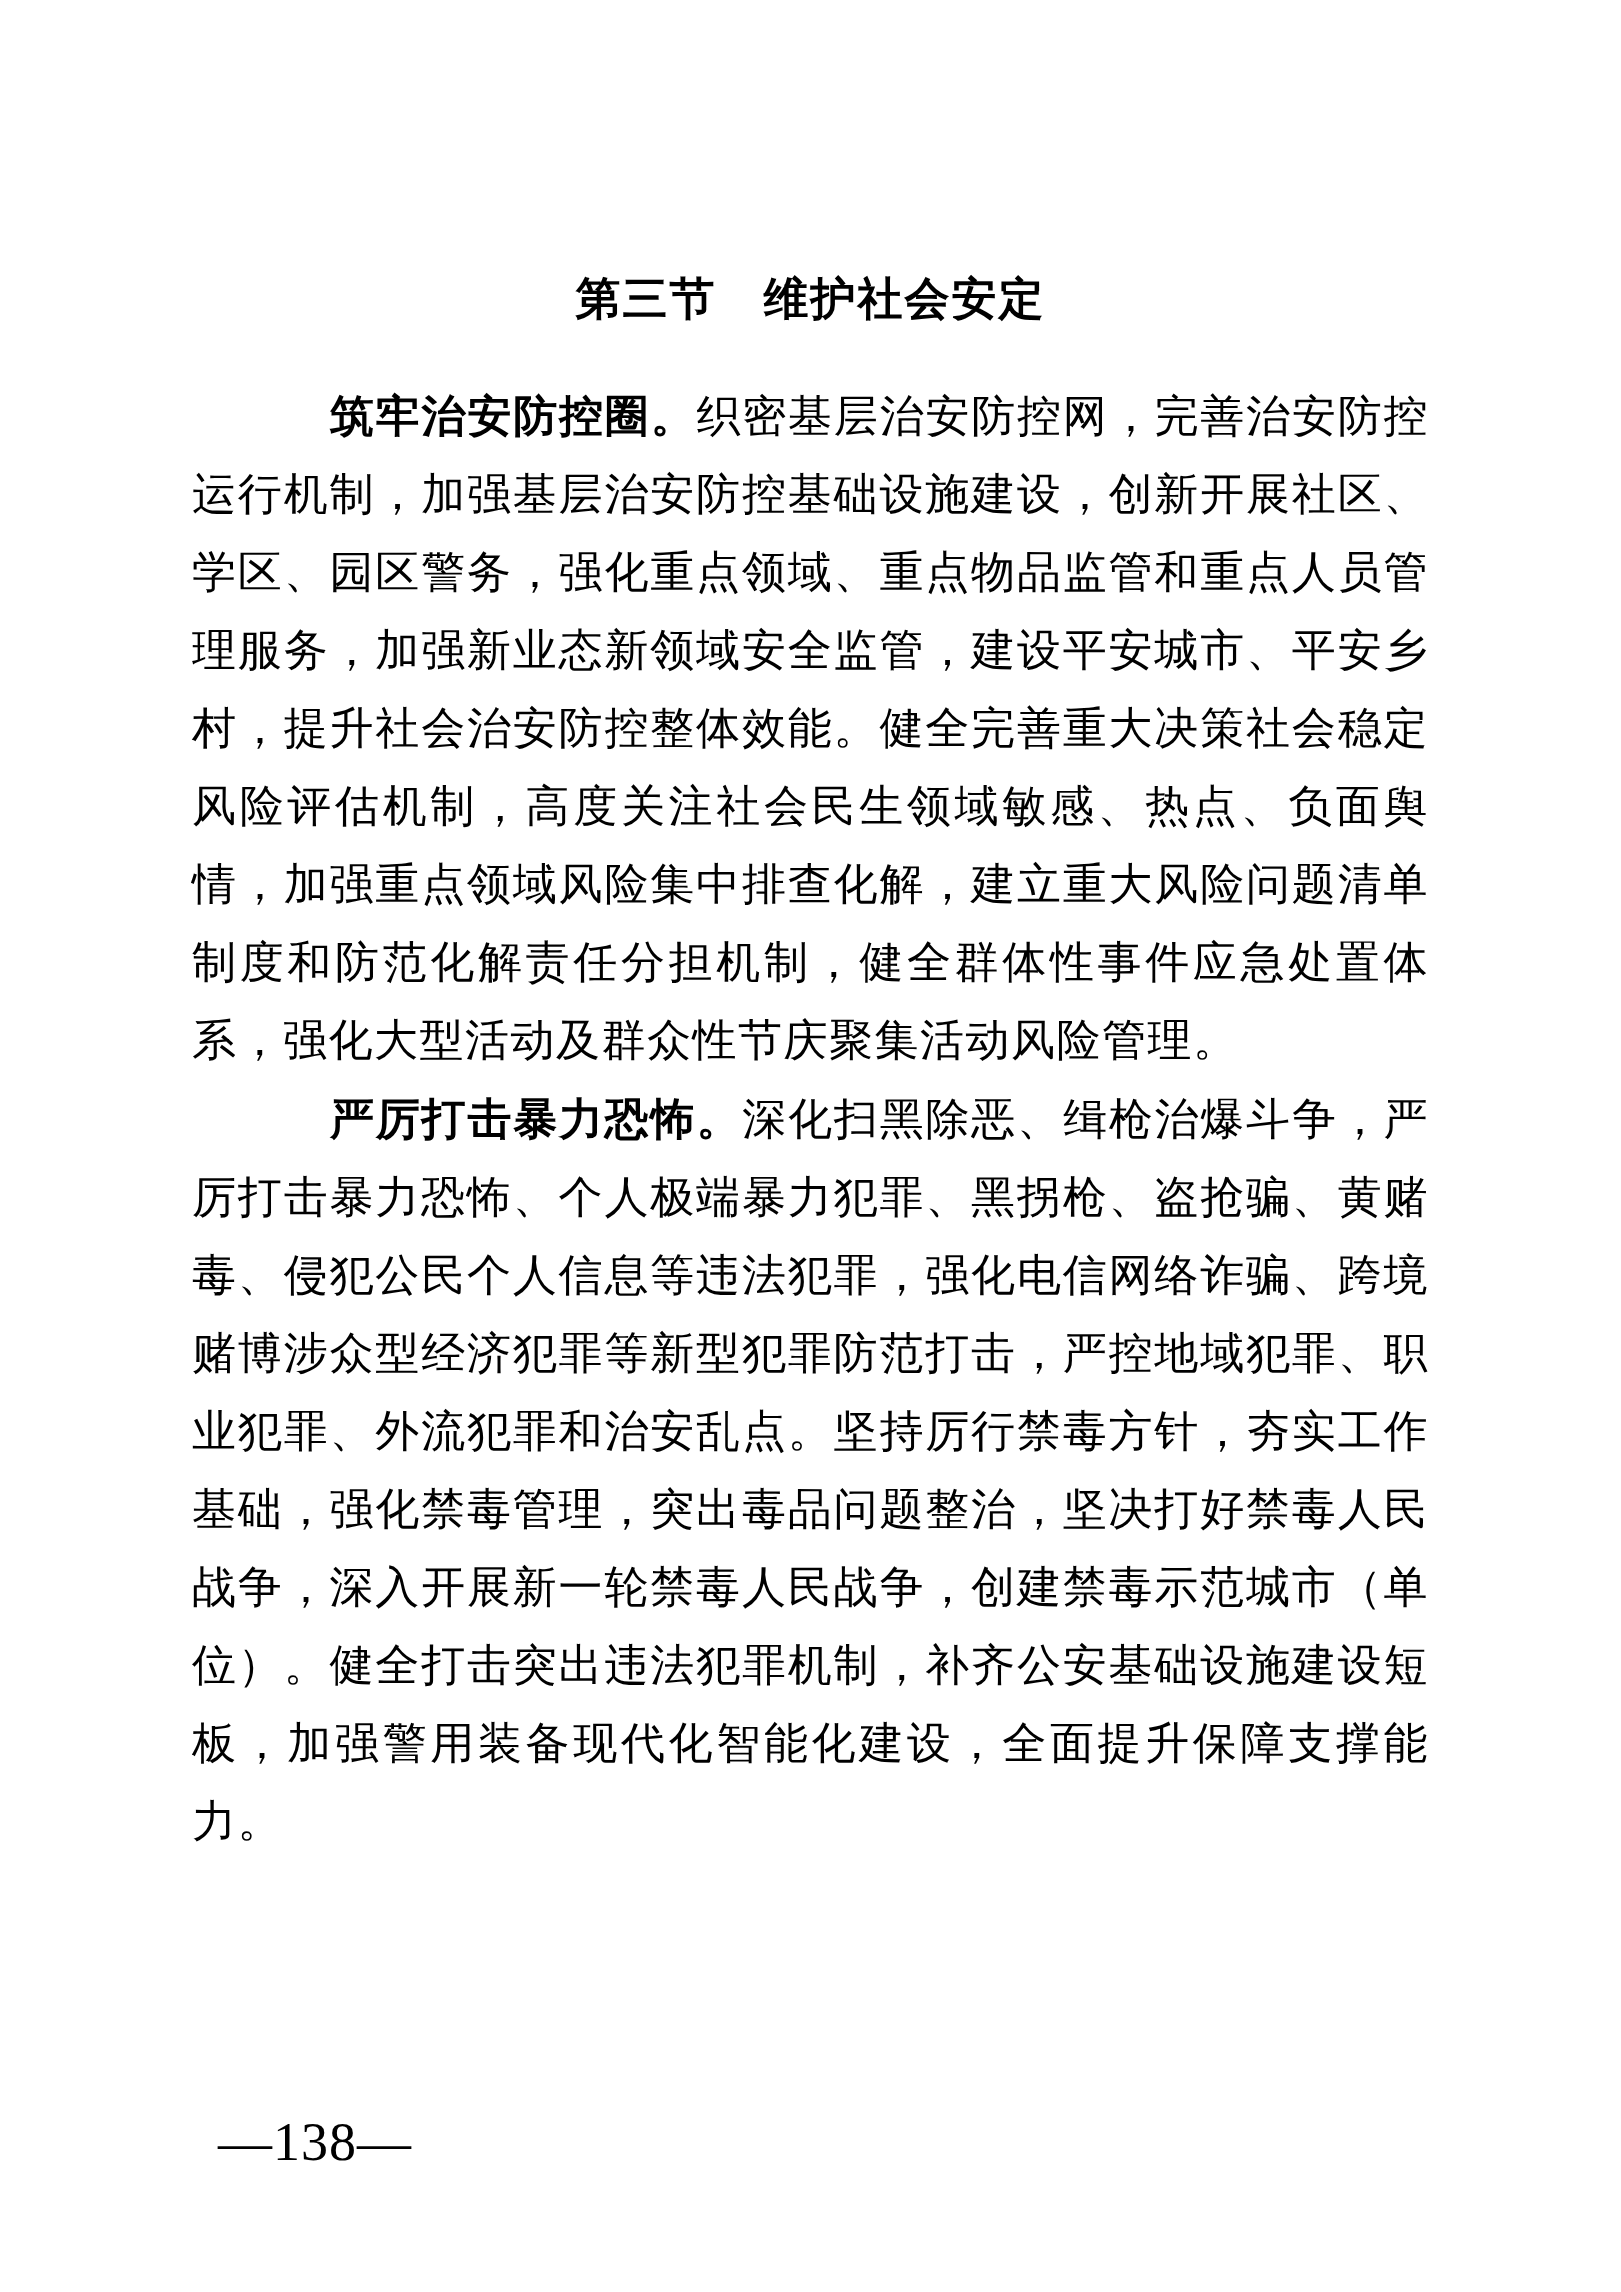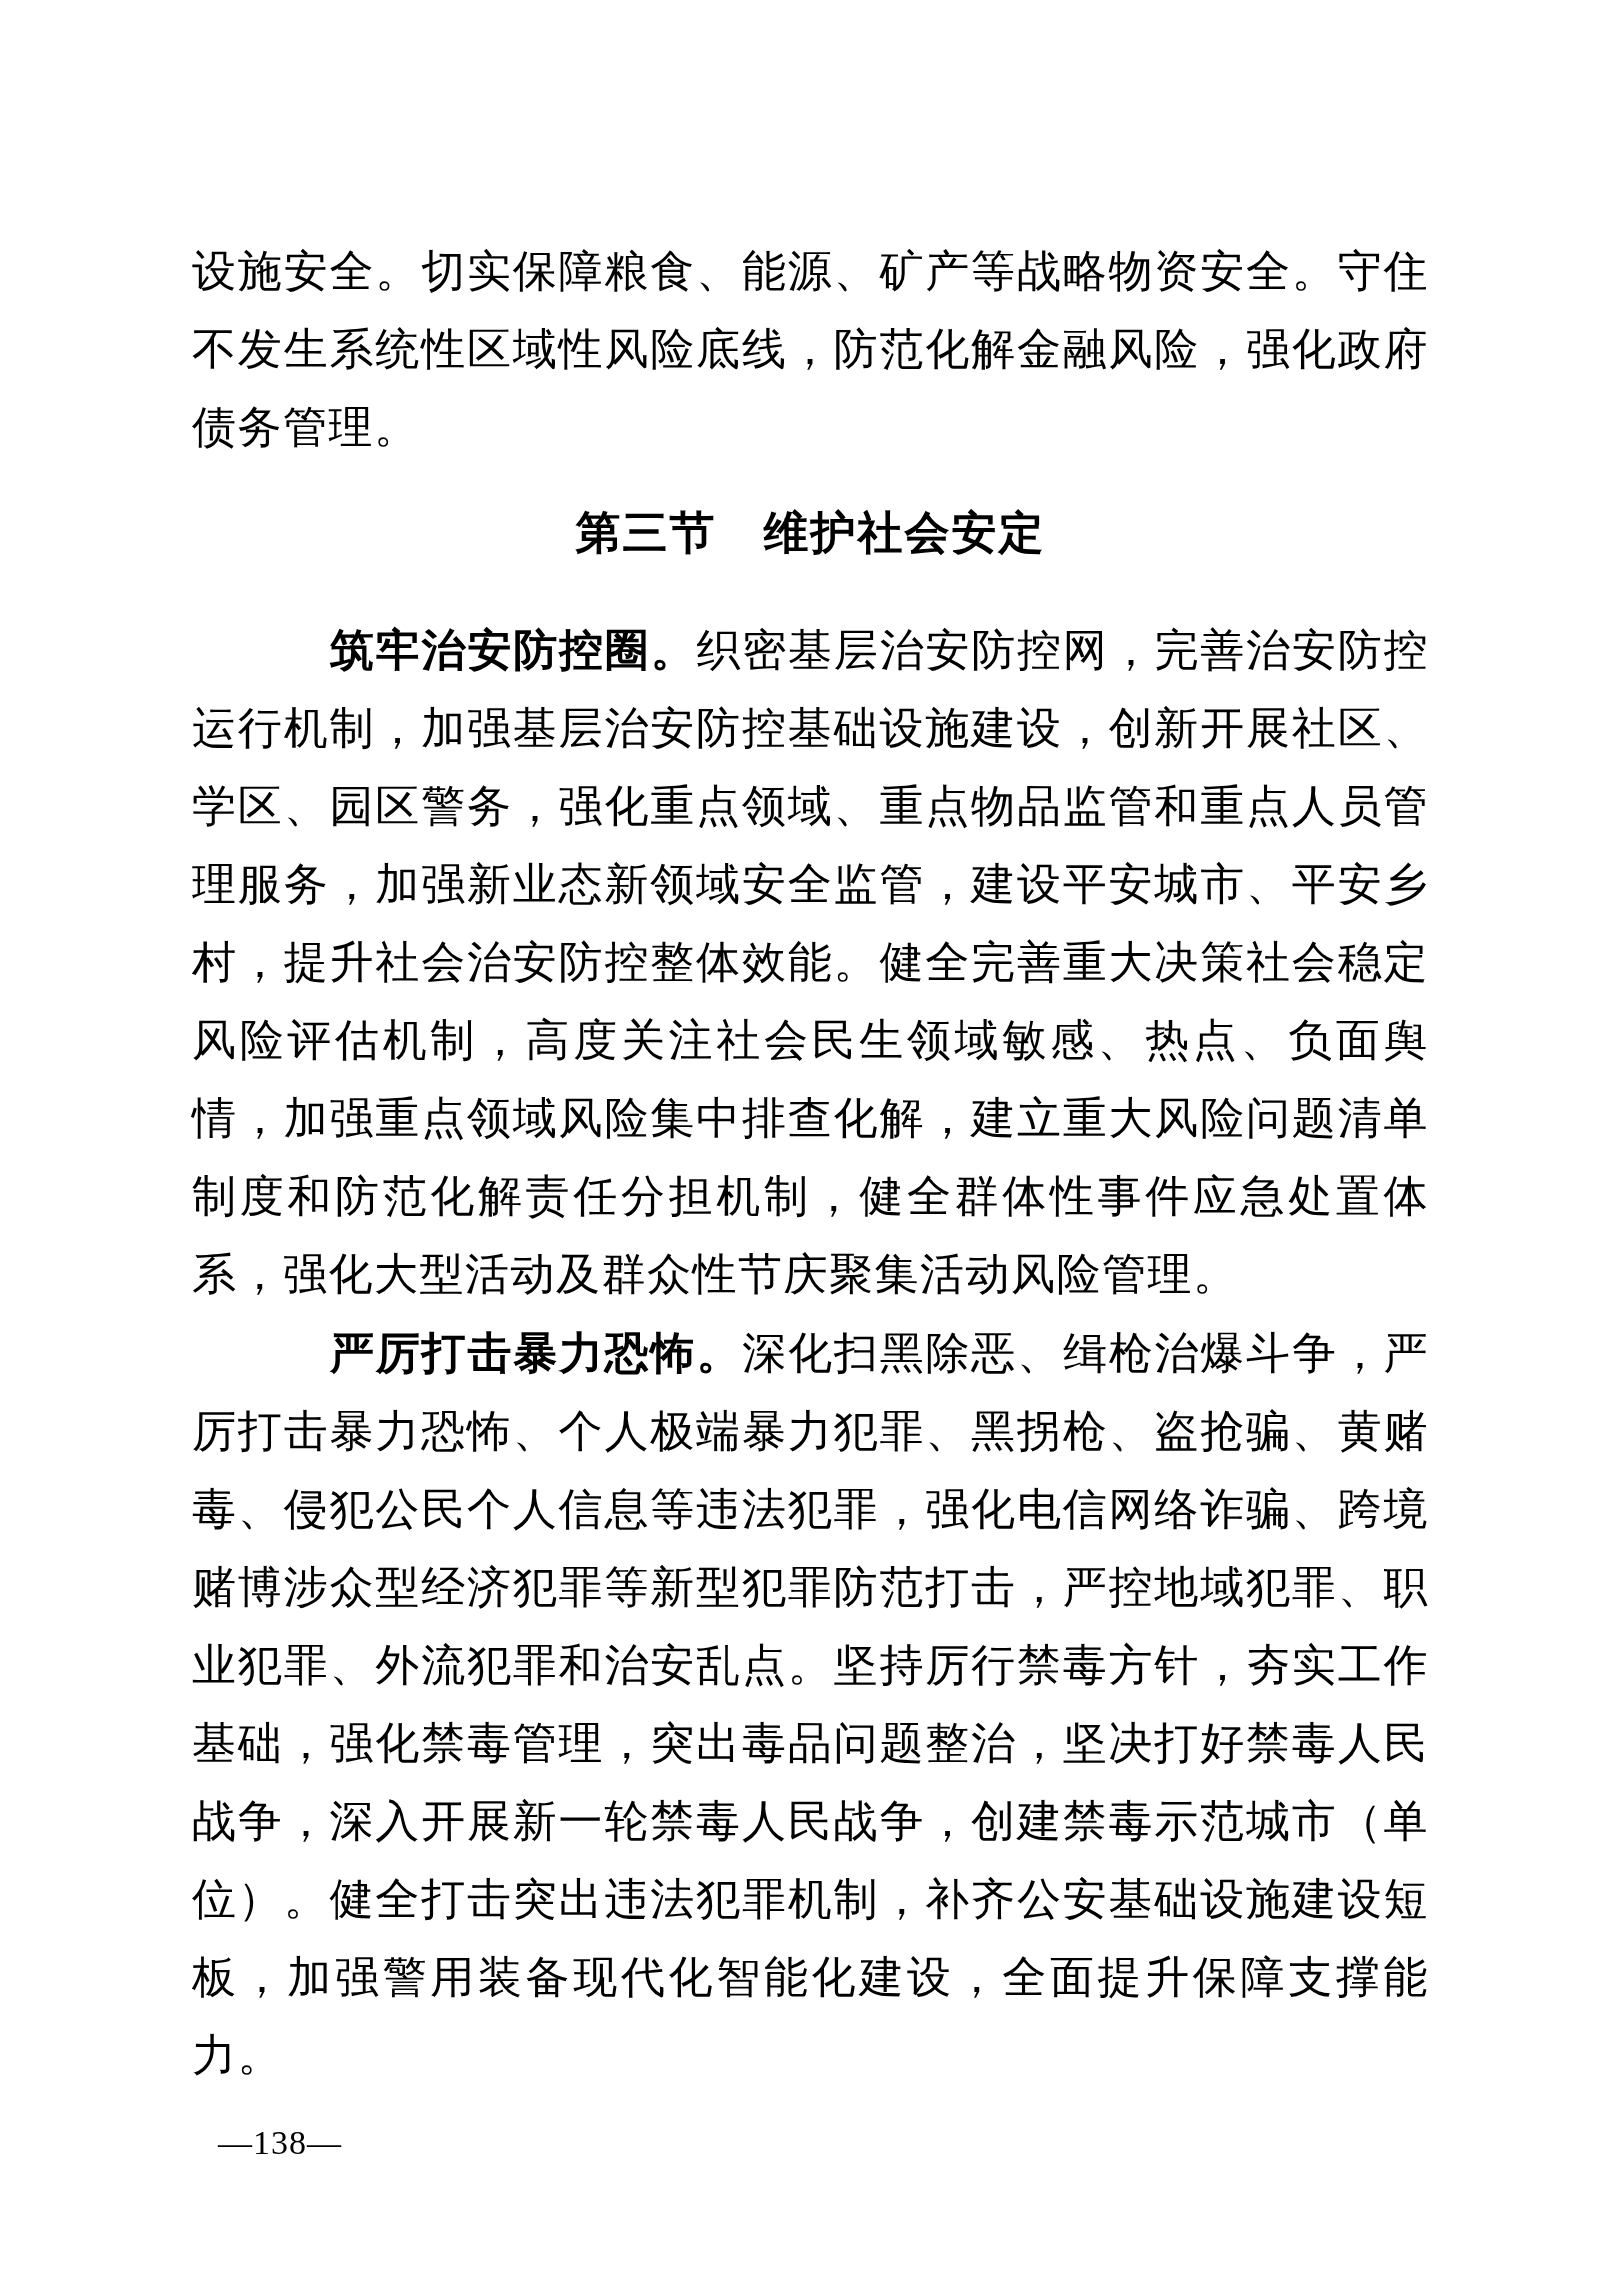--- a/index.html
+++ b/index.html
@@ -47,32 +47,31 @@
     line-height: 78px;
     letter-spacing: 2px;
     text-align: center;
     color: #000000;
   }
   .footer {
     position: absolute;
     left: 218px;
     top: 2113px;
     font-family: "Liberation Serif", "DejaVu Serif", serif;
-    font-size: 34px;
+    font-size: 54px;
     line-height: 59px;
     letter-spacing: 1px;
   }
 </style>
 </head>
 <body>
 
 <div class="page">
   <div class="content">
 
-    <p class="body"><span>设施安全。切实保障粮食、能源、矿产等战略物资安全。守住不发生系统性区域性风险底线，防范化解金融风险，强化政府债务管理。</span></p>
 
     <h2 class="heading">第三节　维护社会安定</h2>
 
     <p class="body indent"><span class="lead">筑牢治安防控圈。</span><span>织密基层治安防控网，完善治安防控运行机制，加强基层治安防控基础设施建设，创新开展社区、学区、园区警务，强化重点领域、重点物品监管和重点人员管理服务，加强新业态新领域安全监管，建设平安城市、平安乡村，提升社会治安防控整体效能。健全完善重大决策社会稳定风险评估机制，高度关注社会民生领域敏感、热点、负面舆情，加强重点领域风险集中排查化解，建立重大风险问题清单制度和防范化解责任分担机制，健全群体性事件应急处置体系，强化大型活动及群众性节庆聚集活动风险管理。</span></p>
 
     <p class="body indent"><span class="lead">严厉打击暴力恐怖。</span><span>深化扫黑除恶、缉枪治爆斗争，严厉打击暴力恐怖、个人极端暴力犯罪、黑拐枪、盗抢骗、黄赌毒、侵犯公民个人信息等违法犯罪，强化电信网络诈骗、跨境赌博涉众型经济犯罪等新型犯罪防范打击，严控地域犯罪、职业犯罪、外流犯罪和治安乱点。坚持厉行禁毒方针，夯实工作基础，强化禁毒管理，突出毒品问题整治，坚决打好禁毒人民战争，深入开展新一轮禁毒人民战争，创建禁毒示范城市（单位）。健全打击突出违法犯罪机制，补齐公安基础设施建设短板，加强警用装备现代化智能化建设，全面提升保障支撑能力。</span></p>
 
   </div>
 
   <div class="footer">—138—</div>

